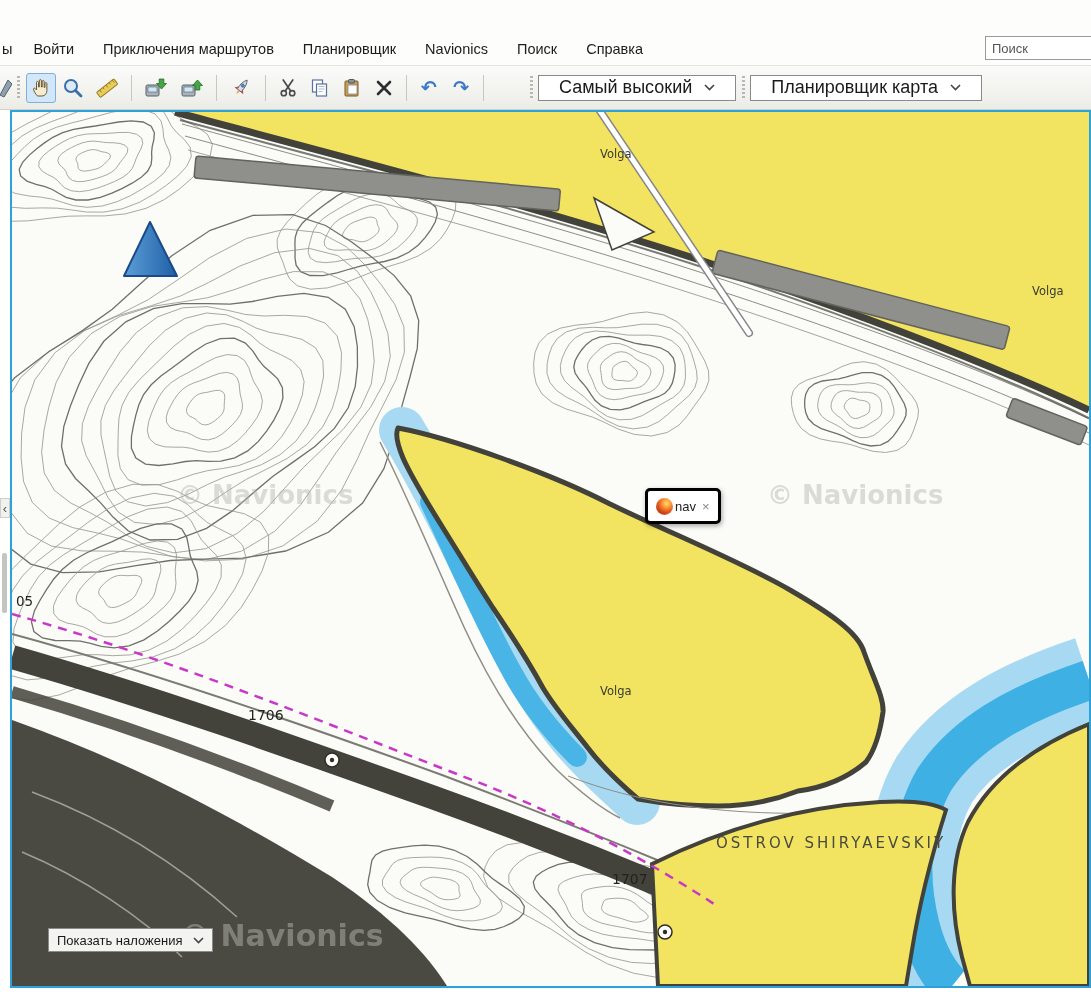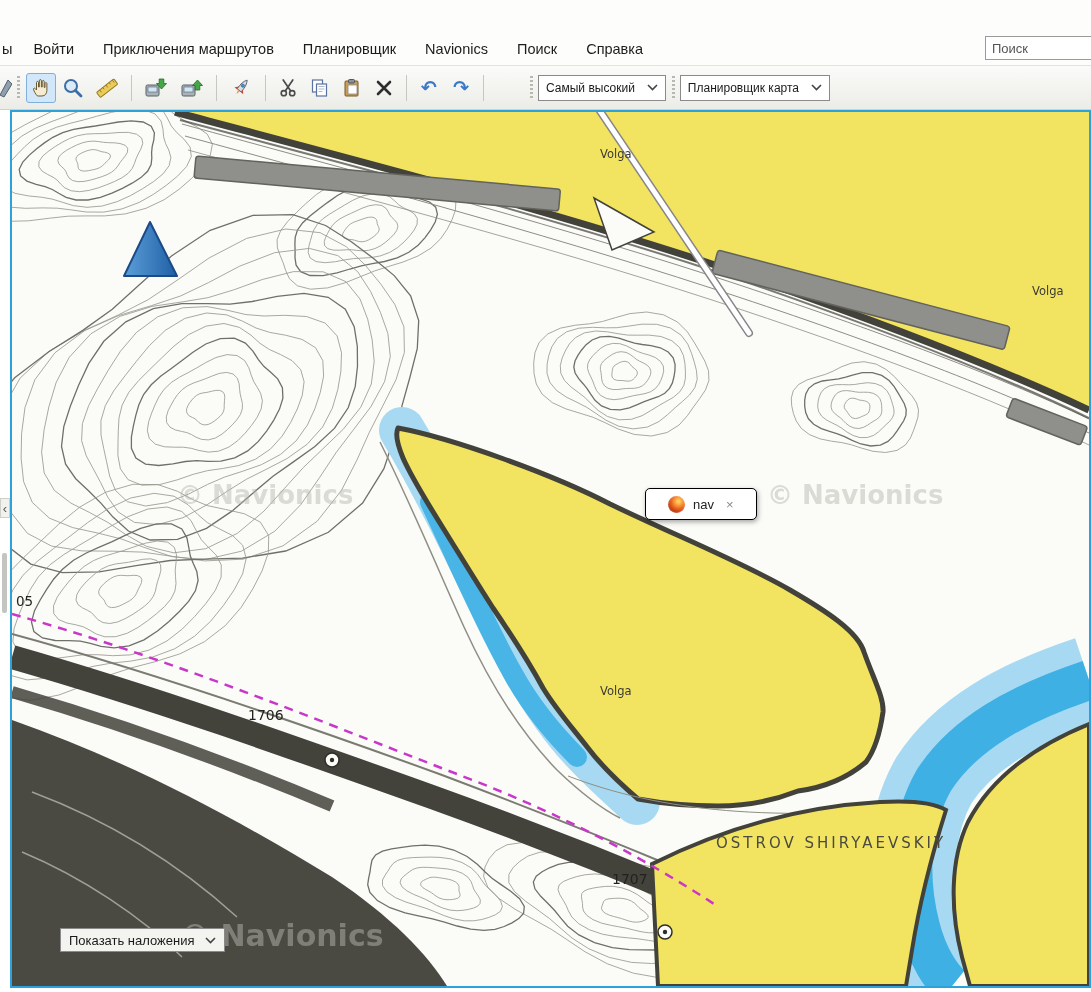--- a/index.html
+++ b/index.html
@@ -34,21 +34,21 @@
         margin:0 1px;border-radius:3px;box-sizing:border-box;}
   .tbtn.selected{background:#d2e7fa;border:1px solid #7fb0dd;}
   .tbtn svg{display:block;}
   .tsep{width:1px;height:26px;background:#c7c7c1;margin:0 6px;}
   .grip{width:3px;height:24px;margin:0 5px 0 3px;
         background:repeating-linear-gradient(#b8b8b2 0 2px,transparent 2px 4px);}
   .glyph-btn{font-family:"DejaVu Sans",sans-serif;font-size:19px;line-height:1;
              color:#3a78c8;font-weight:bold;}
   .combo{
     height:26px;background:#fff;border:1px solid #8a8a8a;display:flex;align-items:center;
-    font-size:12px;color:#1a1a1a;padding:0 7px;box-sizing:border-box;white-space:nowrap;
+    font-size:18px;color:#1a1a1a;padding:0 20px;box-sizing:border-box;white-space:nowrap;
   }
   .combo .chev{margin-left:12px;display:flex;}
   .combo1{margin-left:40px;}
   .combo2{margin-left:6px;}
   
   .leftstrip{position:absolute;left:0;top:110px;width:10px;height:878px;background:#fff;}
   .panel-chevron{
     position:absolute;left:0;top:388px;width:10px;height:20px;
     display:flex;align-items:center;justify-content:center;
     font-size:13px;color:#555;background:#f1f1ee;border:1px solid #cfcfc9;box-sizing:border-box;
@@ -56,30 +56,30 @@
   .splitter-handle{position:absolute;left:2px;top:443px;width:5px;height:60px;
                    background:#c4c4c0;border-radius:2px;}
   
   .map{
     position:absolute;top:110px;left:10px;width:1081px;height:878px;
     border:2px solid #2da2da;box-sizing:border-box;background:#fbfbf8;overflow:hidden;
   }
   .map svg.chart{position:absolute;left:0;top:0;width:100%;height:100%;display:block;}
   .nav-tooltip{
     position:absolute;left:633px;top:376px;height:30px;
-    background:#fff;border:1px solid #000000;border-radius:5px;
+    background:#fff;border:3px solid #000000;border-radius:5px;
     box-shadow:1px 2px 5px rgba(0,0,0,.35);
-    display:flex;align-items:center;padding:0 22px;gap:8px;font-size:13px;color:#222;
+    display:flex;align-items:center;padding:0 8px;gap:2px;font-size:13px;color:#222;
   }
   .nav-ico{width:17px;height:17px;border-radius:50%;
     background:radial-gradient(circle at 62% 32%,#ffcc55 8%,#ee6622 45%,#aa2200 80%,#6e1800 100%);
     box-shadow:inset 0 0 2px rgba(255,255,255,.5);}
   .nav-close{color:#8a8a8a;font-size:13px;margin-left:4px;cursor:default;}
   .overlay-combo{
-    position:absolute;left:48px;top:816px;height:24px;
+    position:absolute;left:36px;top:816px;height:24px;
     background:#f3f3f0;border:1px solid #8a8a8a;display:flex;align-items:center;
     font-size:13px;color:#1a1a1a;padding:0 8px;box-sizing:border-box;white-space:nowrap;
   }
   .overlay-combo .chev{margin-left:10px;display:flex;}
   .mapsvg-text{font-family:"DejaVu Sans",sans-serif;}
 </style>
 </head>
 <body>
 
 <div class="menubar">

